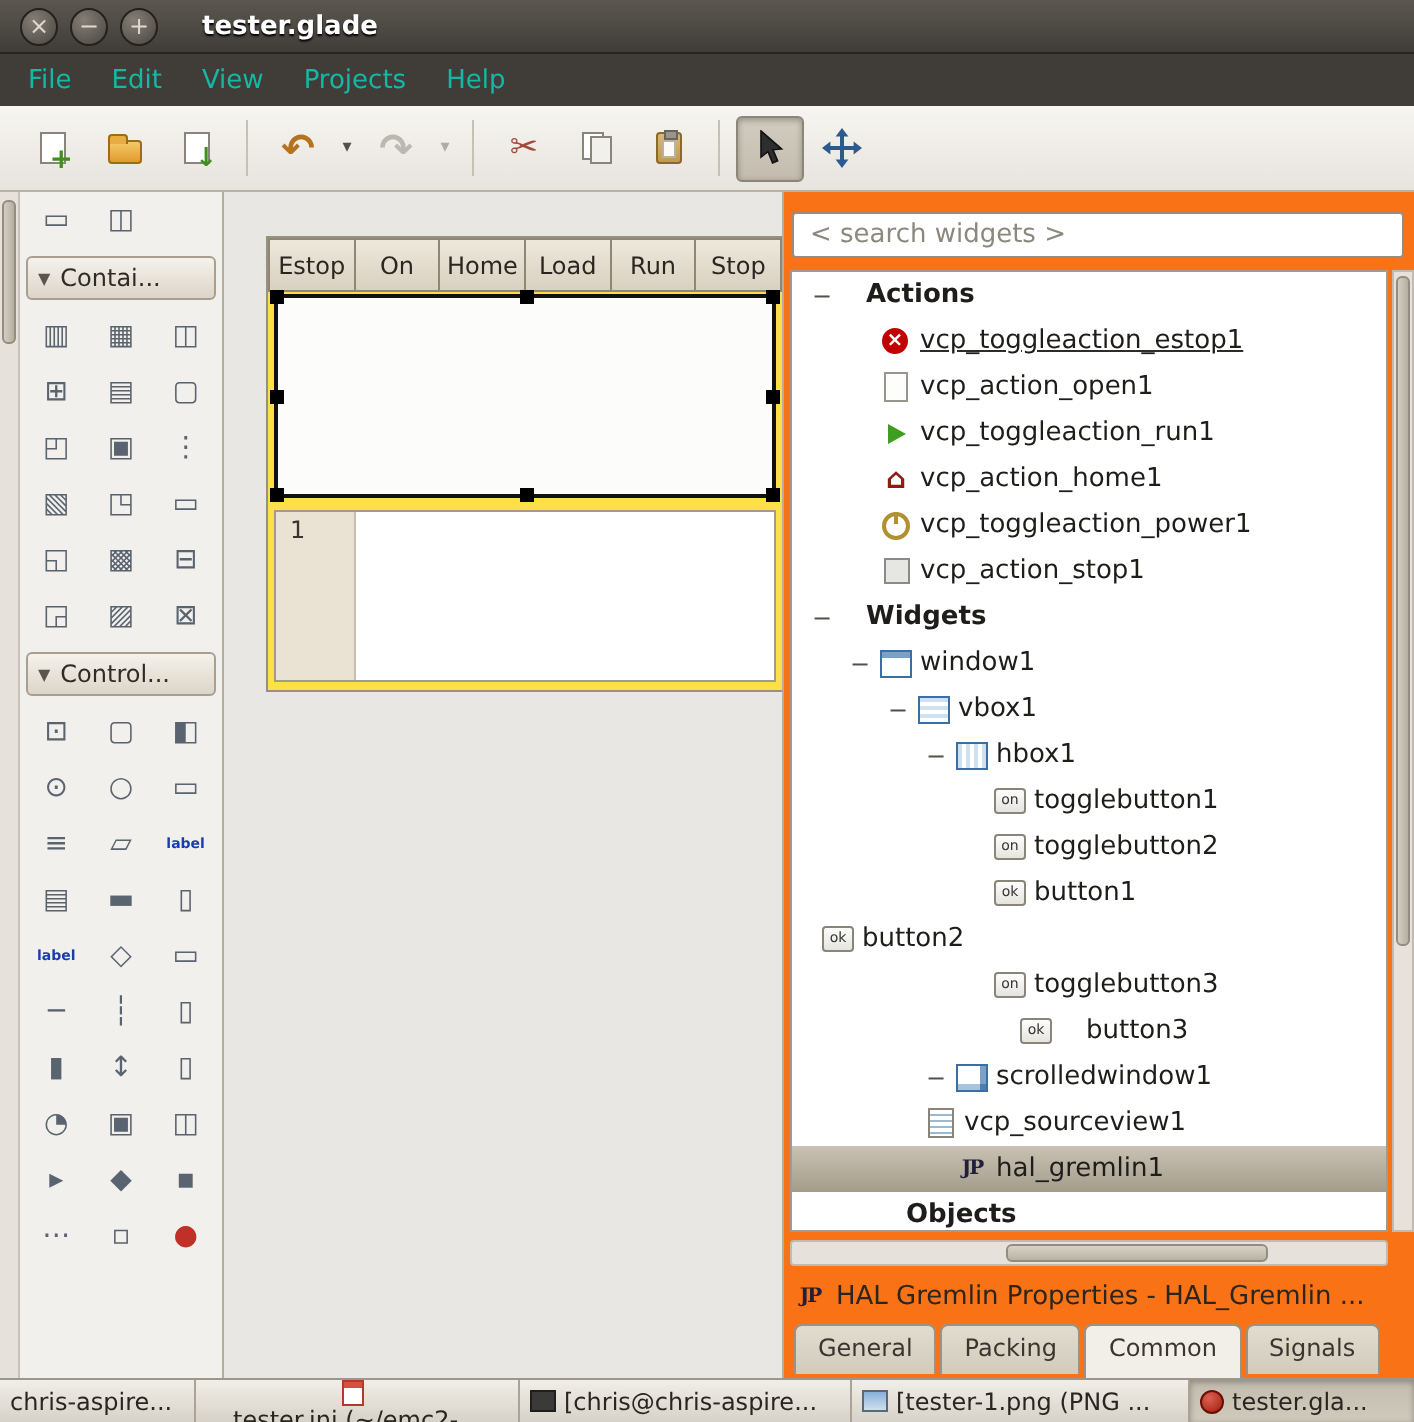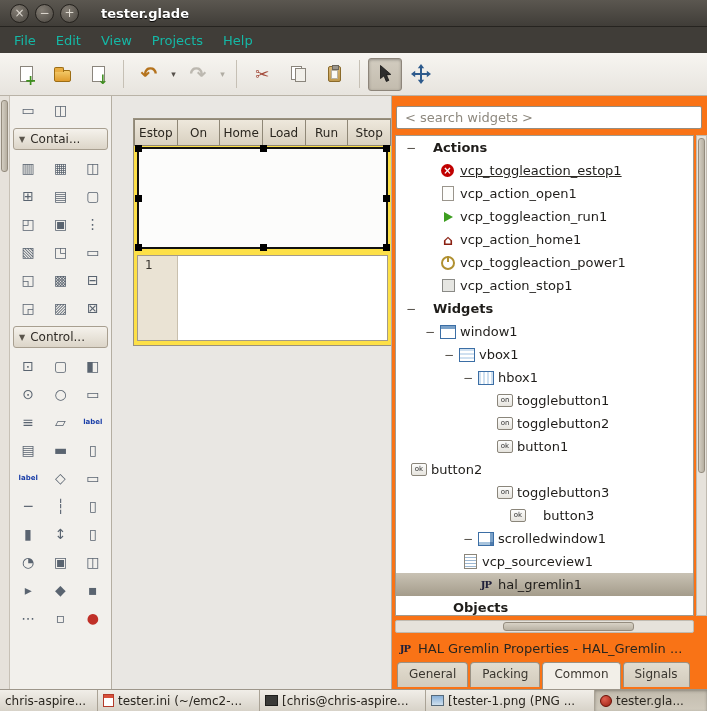--- a/index.html
+++ b/index.html
@@ -476,21 +476,21 @@
         </div>
     </div>
 
   </div>
 
   <div class="taskbar">
       <div class="tk-item" style="width: 97px;">
         <span class="tklabel">chris-aspire...</span>
       </div>
       <div class="tk-sep"></div>
-      <div class="tk-item" style="width: 161px;">
+      <div class="tk-item" style="width: 161px; flex-direction: column;">
         <span class="tkicon tk-text-file"></span>
         <span class="tklabel">tester.ini (~/emc2-...</span>
       </div>
       <div class="tk-sep"></div>
       <div class="tk-item" style="width: 165px;">
         <span class="tkicon tk-terminal"></span>
         <span class="tklabel">[chris@chris-aspire...</span>
       </div>
       <div class="tk-sep"></div>
       <div class="tk-item" style="width: 168px;">

